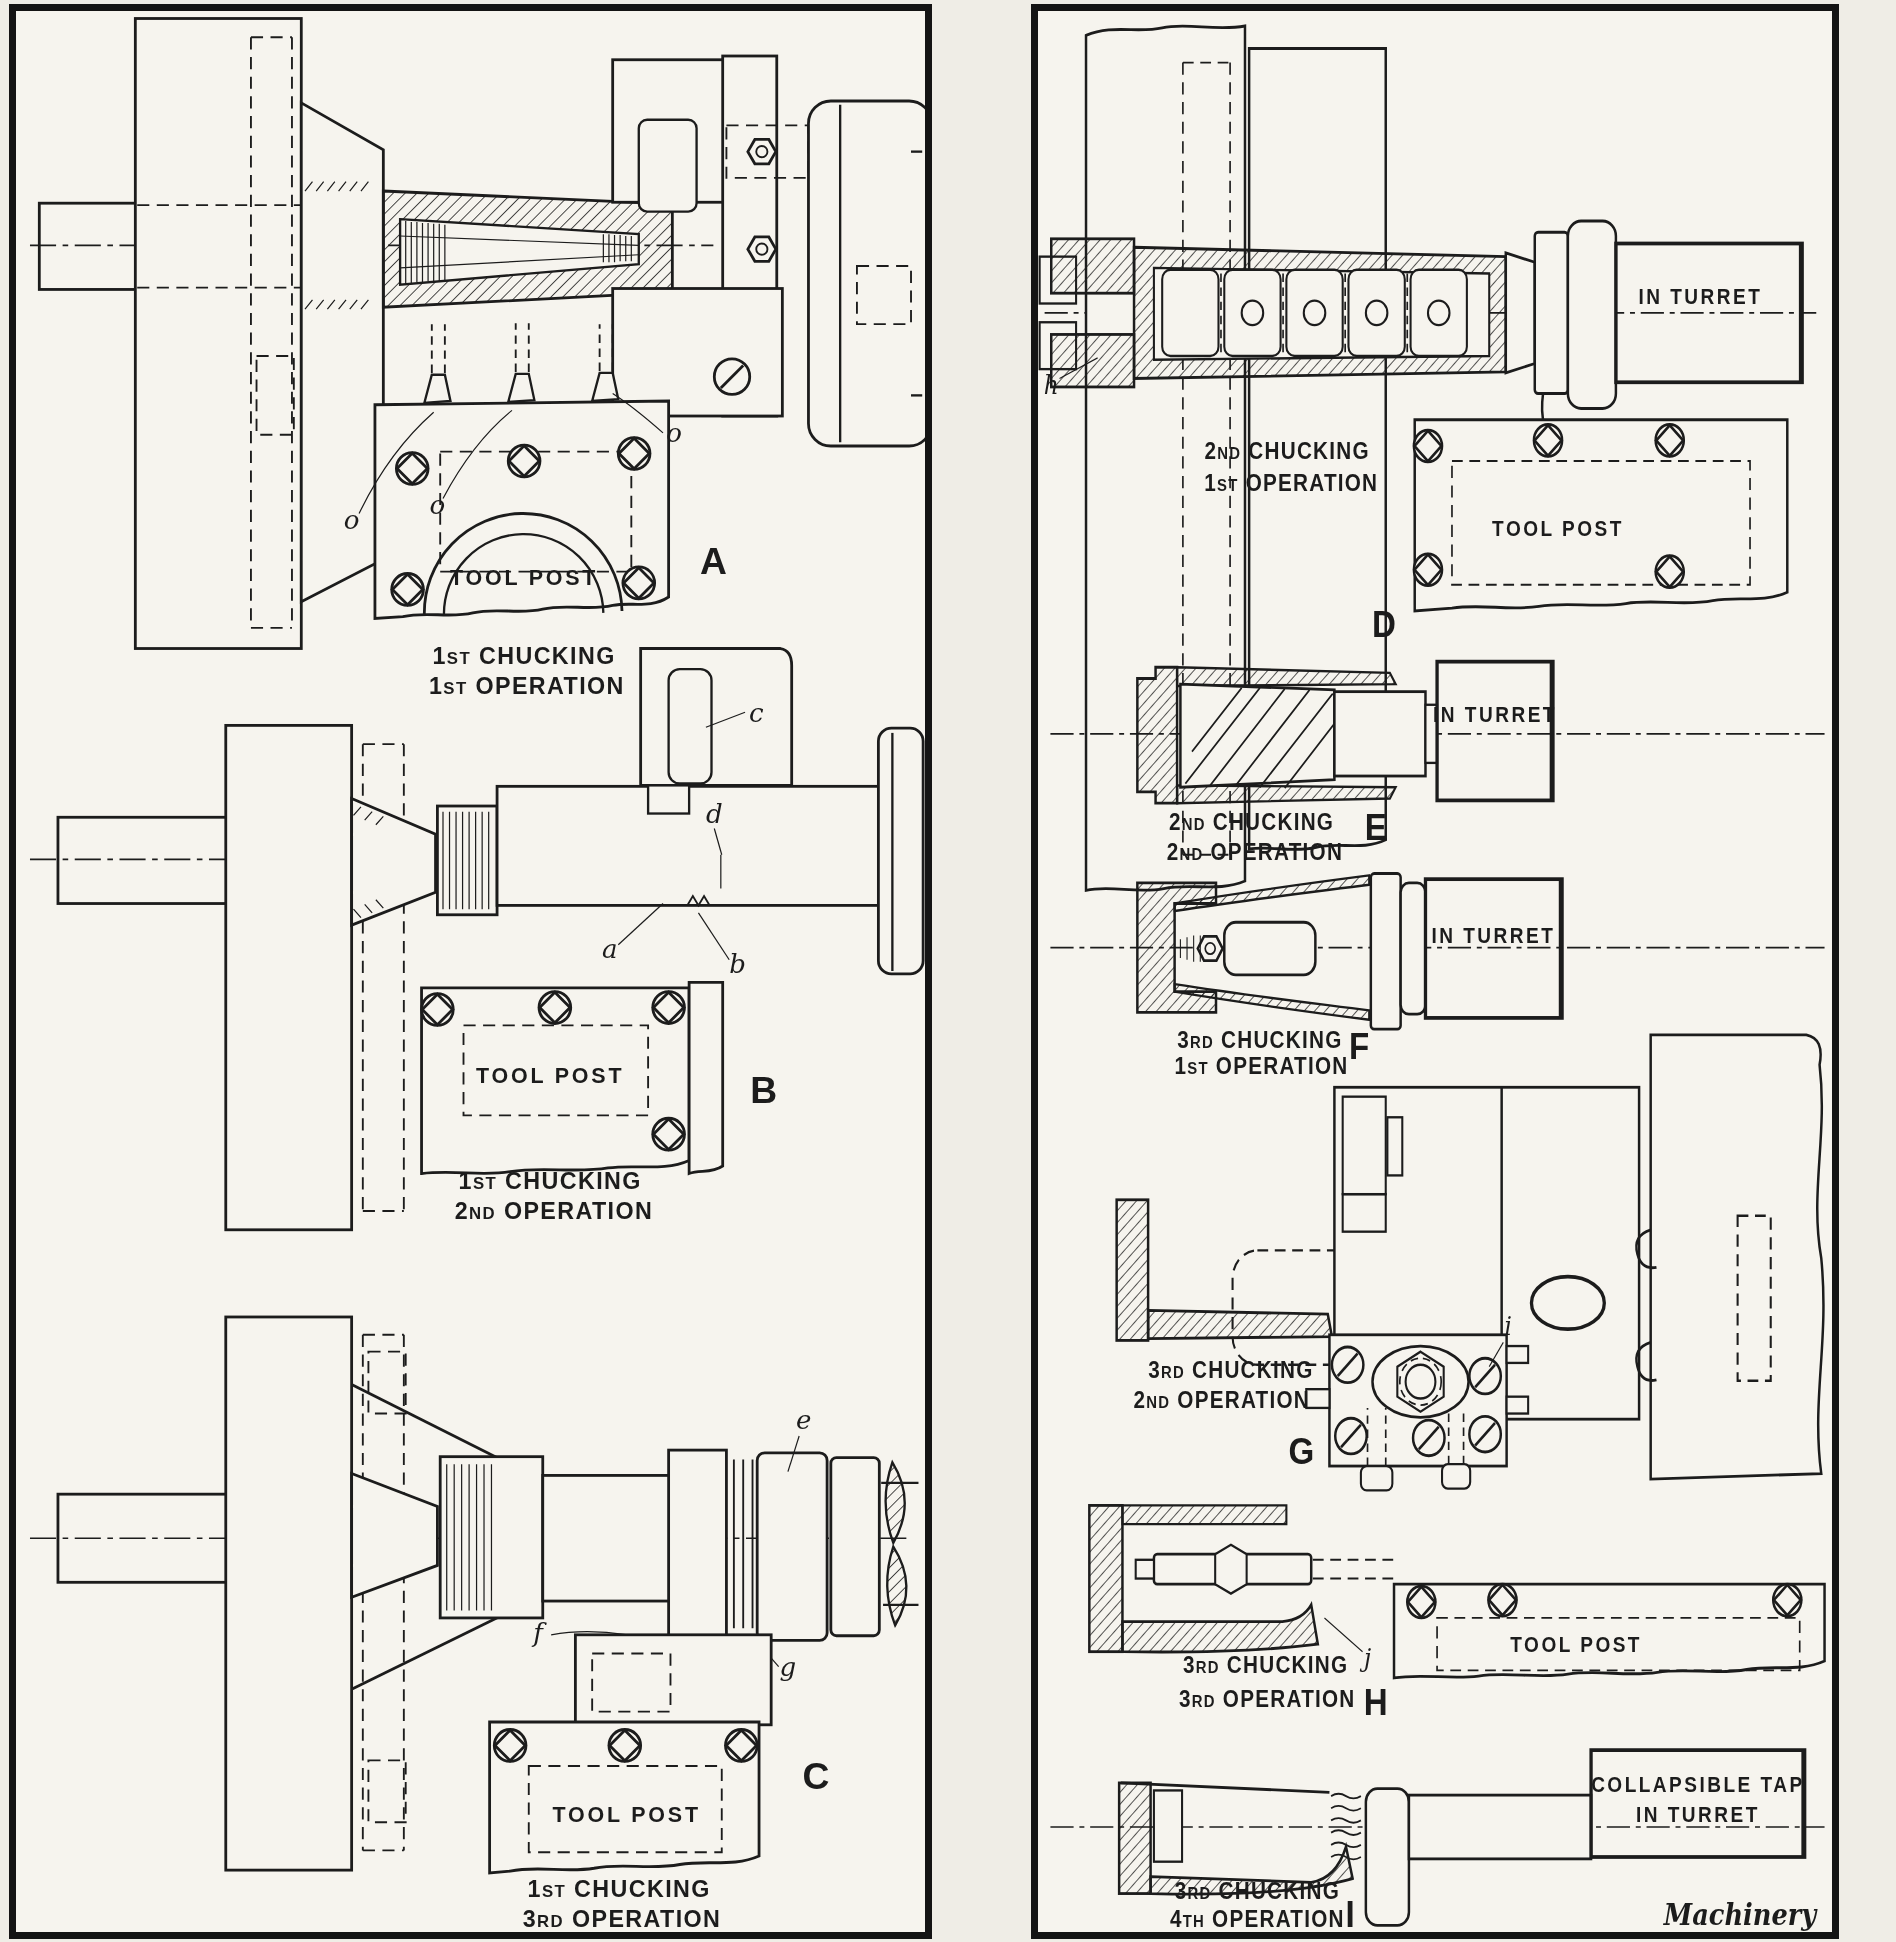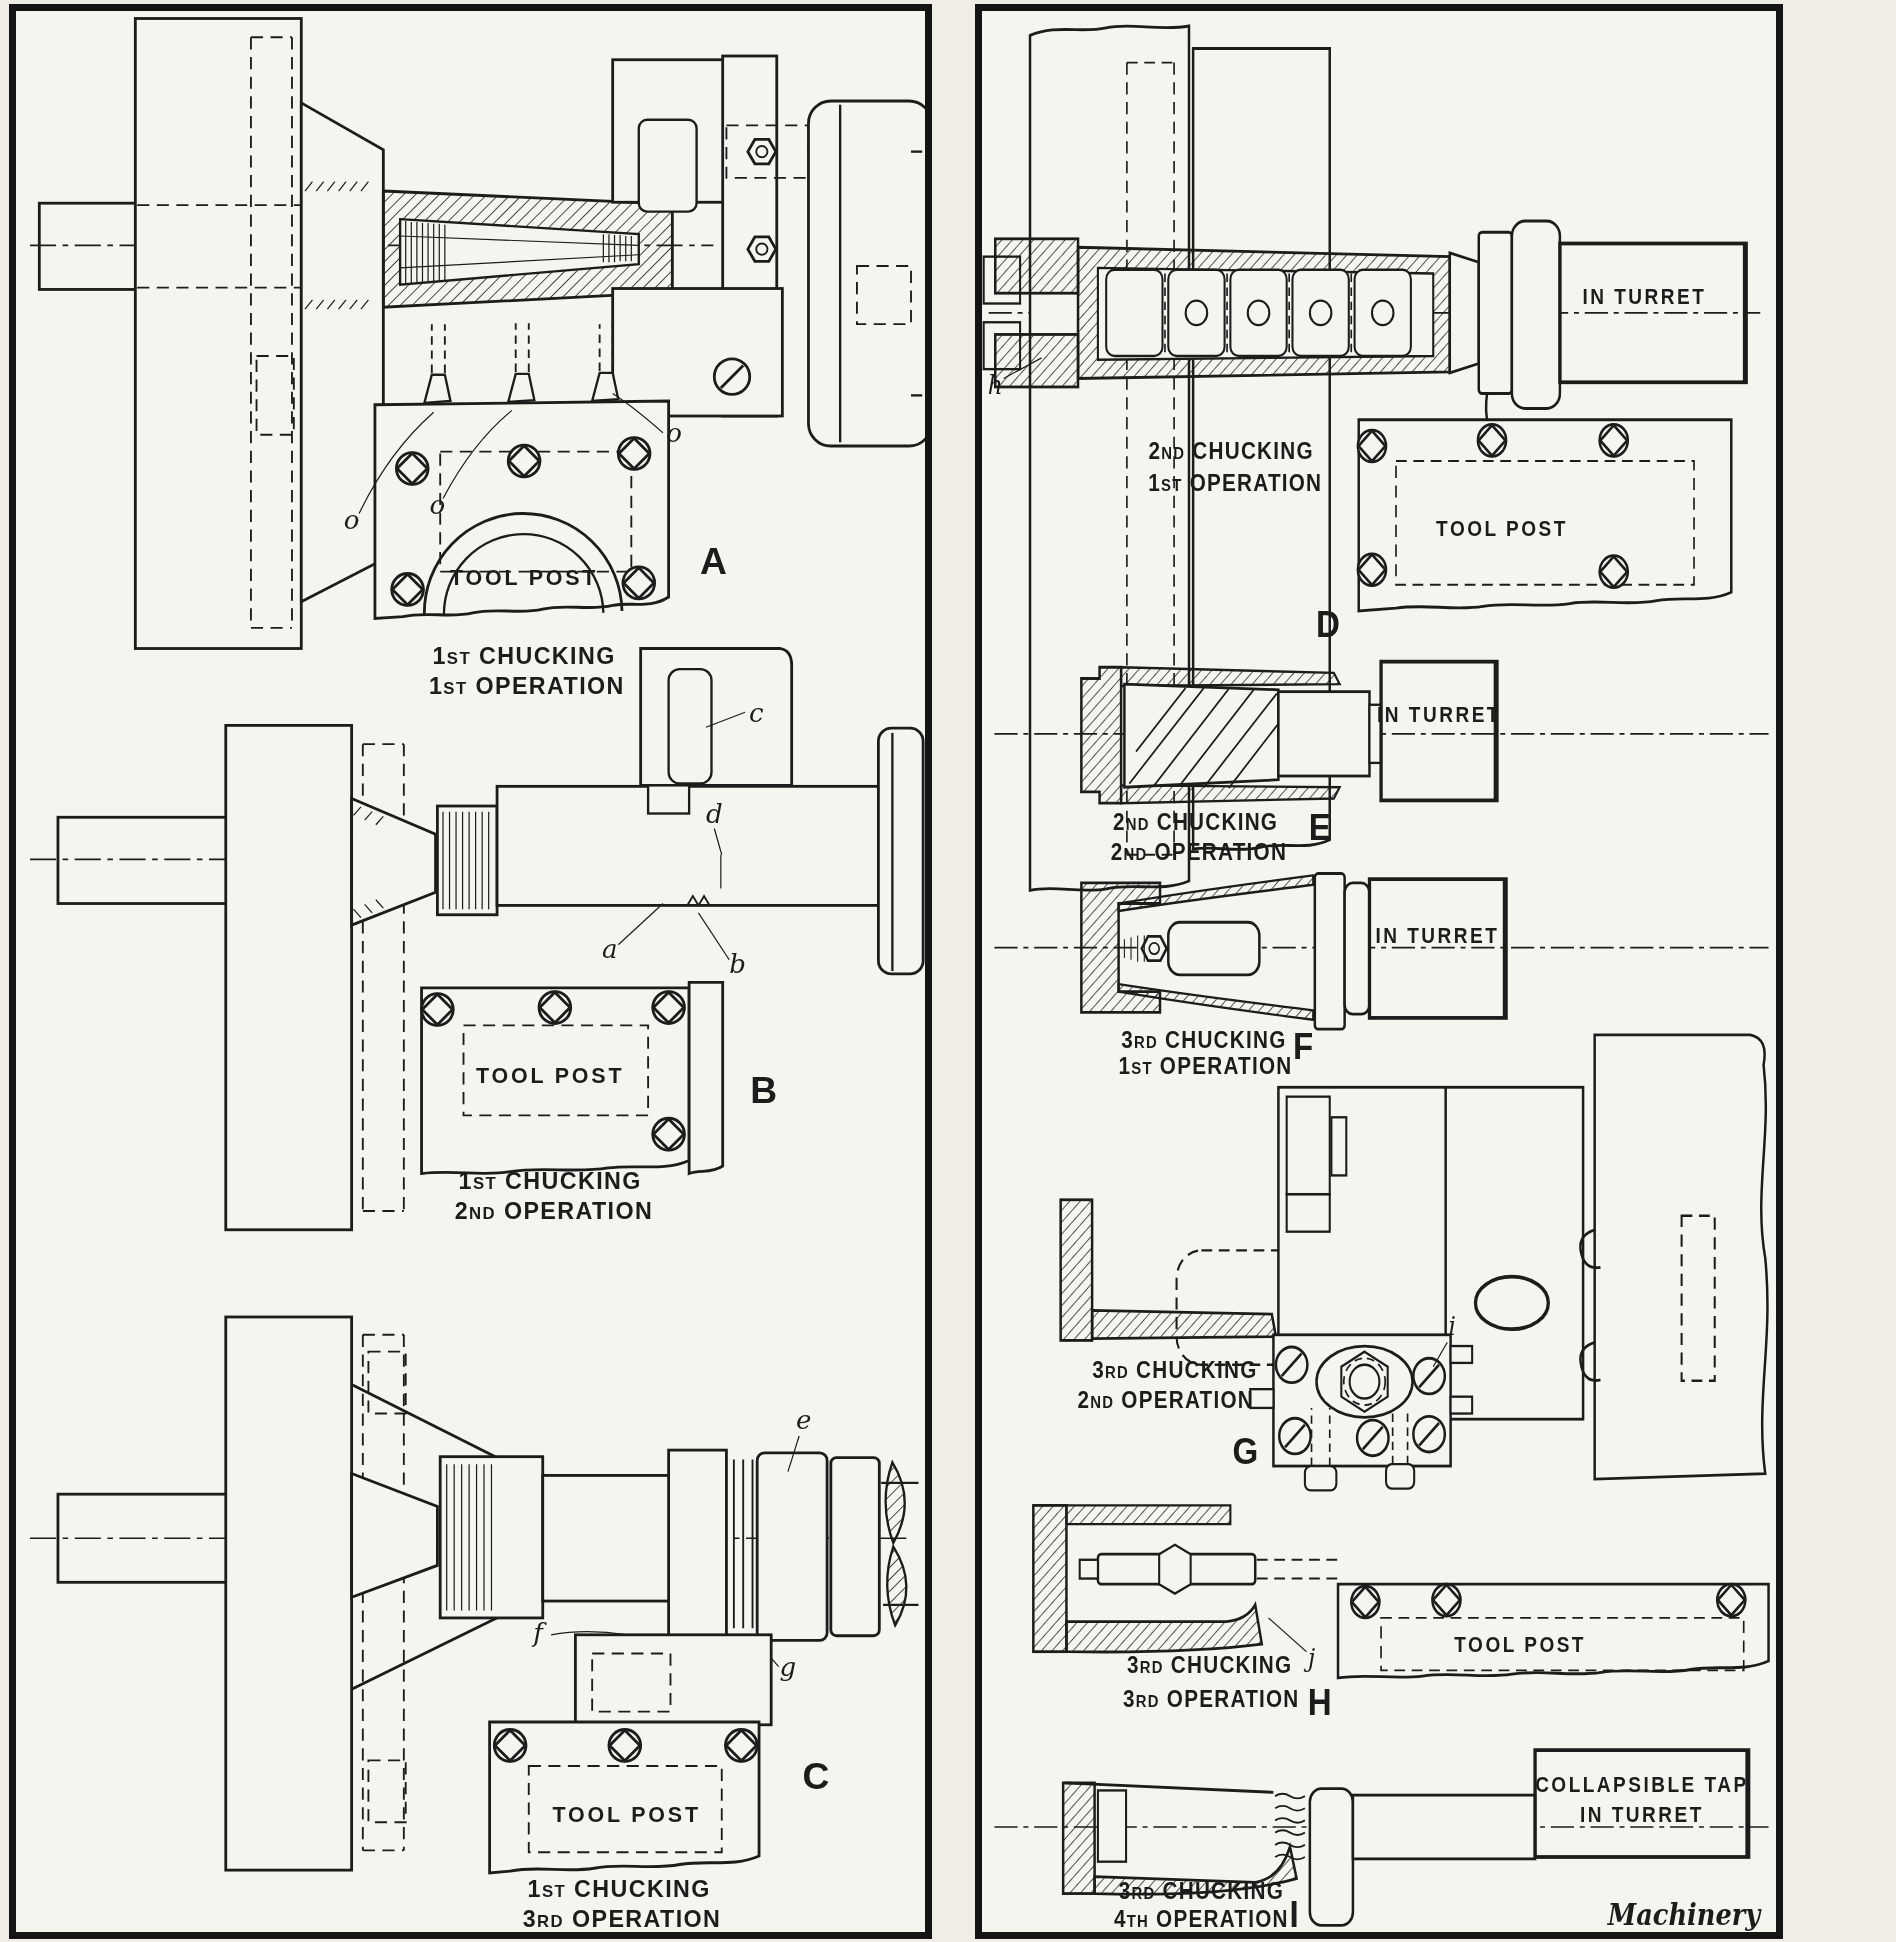--- a/index.html
+++ b/index.html
@@ -6,21 +6,21 @@
   body{
     width:1896px;height:1942px;position:relative;
     background:#efede6;
     font-family:"Liberation Sans",sans-serif;
   }
   .plate{
     position:absolute;top:3.7px;height:1935px;
     border:7.5px solid #141414;background:#f6f4ee;box-sizing:border-box;
   }
   #plate-left{left:9.4px;width:923px;}
-  #plate-right{left:975px;width:808px;}
+  #plate-right{left:1031px;width:808px;}
   svg{display:block;width:100%;height:100%;}
   .o4{stroke:#1c1c1c;stroke-width:4;fill:none}
   .o3{stroke:#1c1c1c;stroke-width:3;fill:none}
   .o25{stroke:#1c1c1c;stroke-width:2.5;fill:none}
   .o2{stroke:#1c1c1c;stroke-width:2;fill:none}
   .o1{stroke:#1c1c1c;stroke-width:1.3;fill:none}
   .fp{fill:#f6f4ee;stroke:#1c1c1c;stroke-width:3}
   .fp25{fill:#f6f4ee;stroke:#1c1c1c;stroke-width:2.5}
   .dash{stroke-dasharray:13 8}
   .dash2{stroke-dasharray:9 6}

